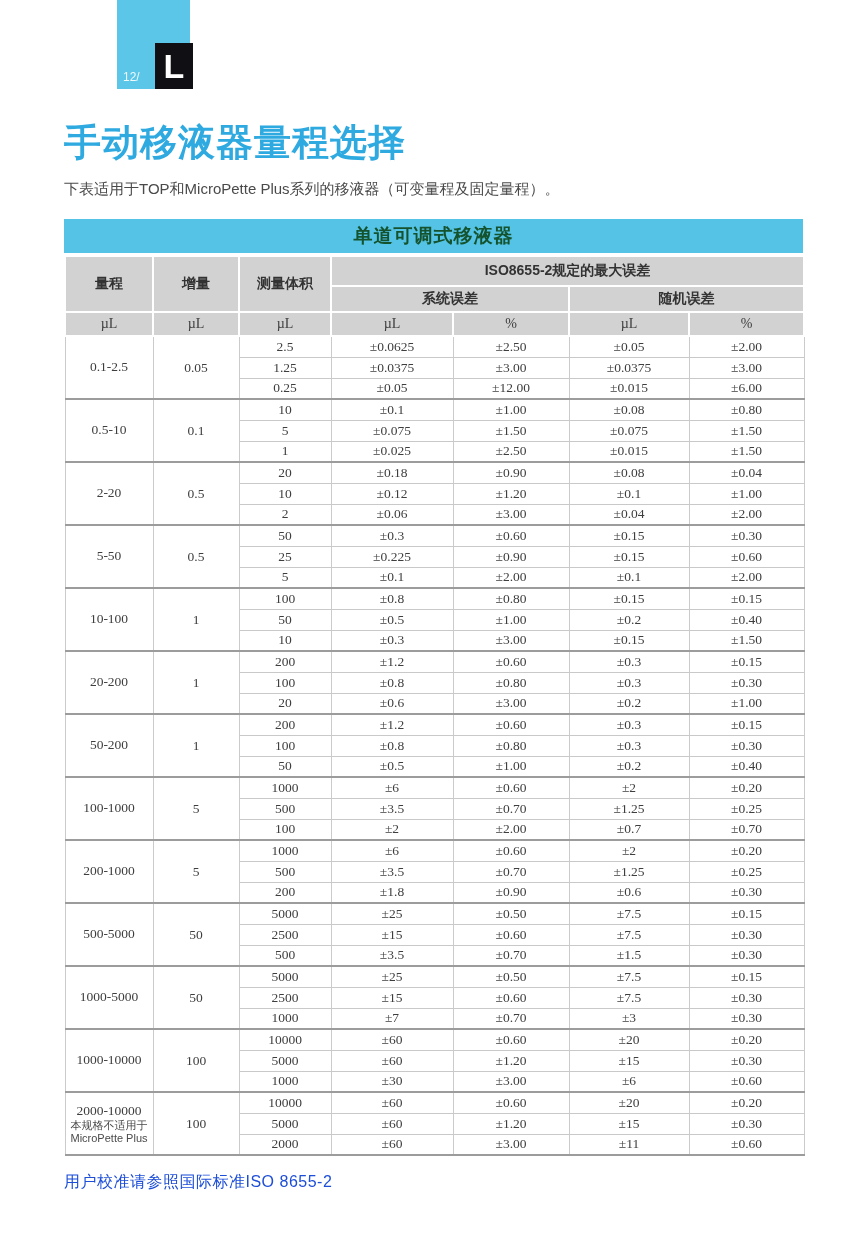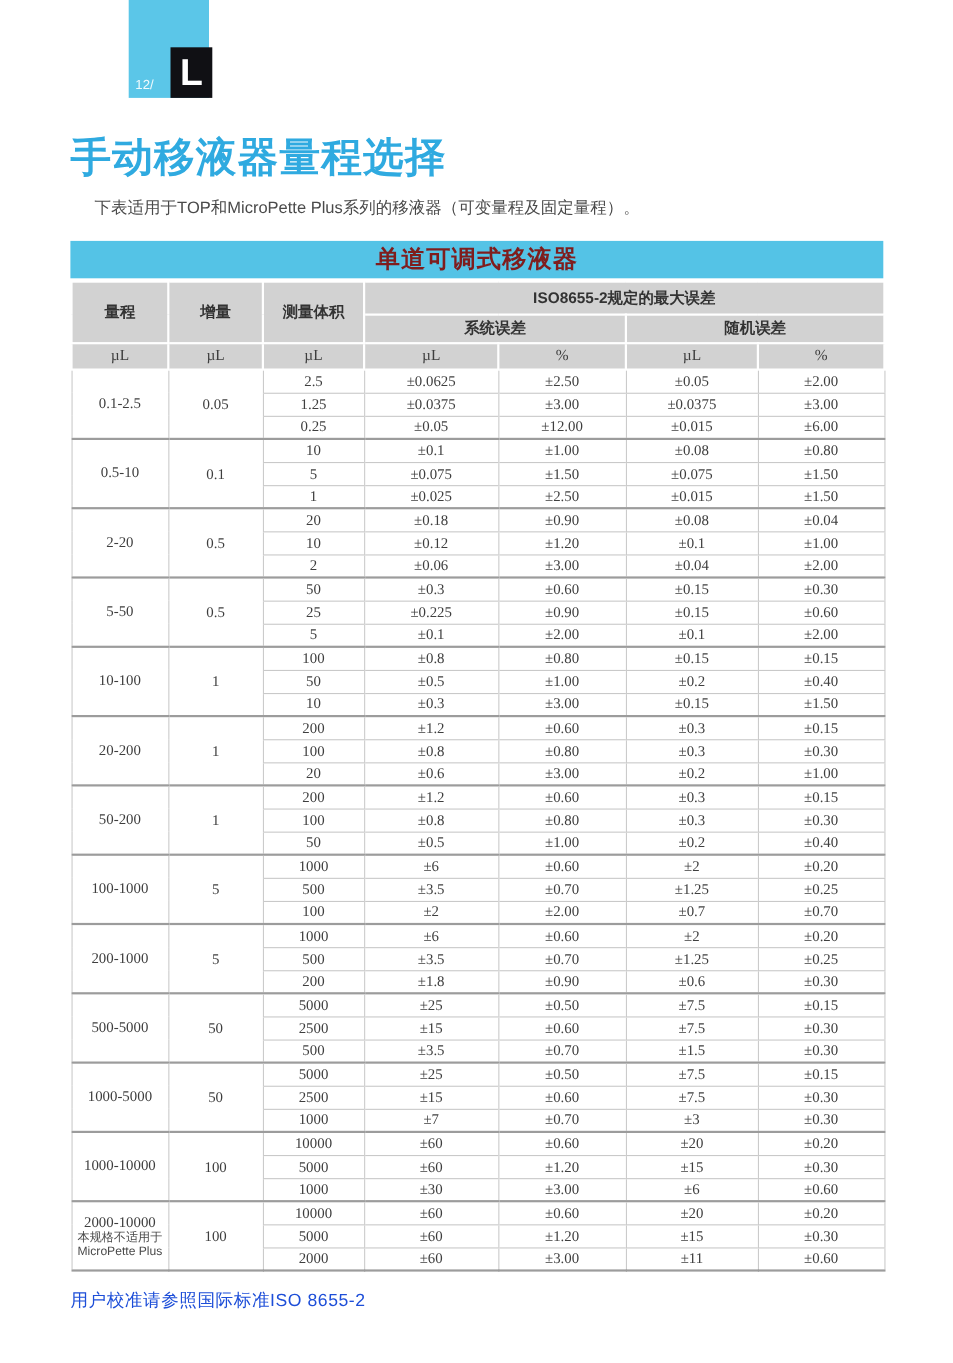--- a/index.html
+++ b/index.html
@@ -14,25 +14,25 @@
   .brand-l { position:absolute; left:38px; top:43px; width:38px; height:46px; background:#101014;
              display:flex; align-items:center; justify-content:center;
              color:#ffffff; font-weight:bold; font-size:34px; line-height:1; }
   .brand-text { position:absolute; left:80px; top:37px; }
   .brand-cn { font-size:25px; font-weight:bold; color:#111111; letter-spacing:2px; line-height:1.05; }
   .brand-en { font-size:17px; color:#1c1c1c; line-height:1.15; letter-spacing:.5px; }
 
   
   .content { position:absolute; left:64px; top:118px; width:739px; }
   .title { font-size:37px; font-weight:bold; color:#2FAAE0; letter-spacing:1px; }
-  .desc { margin-top:12px; font-size:15px; color:#4a4a4a;margin-left:22px; }
+  .desc { margin-top:12px; font-size:15px; color:#4a4a4a; }
 
   
-  .banner { margin-top:20px; height:34px; background:#54C3E6; color:#7f1d1d;
-            font-size:22px; font-weight:bold; letter-spacing:1px;
+  .banner { margin-top:20px; height:34px; background:#54C3E6; color:#14532d;
+            font-size:19px; font-weight:bold; letter-spacing:1px;
             display:flex; align-items:center; justify-content:center;text-align:right; }
   table.spec { margin-top:2px; width:739px; border-collapse:collapse; table-layout:fixed;
                border-bottom:2px solid #9C9C9C; }
   thead th { background:#D2D2D2; color:#333333; font-size:14px; font-weight:bold;
              border:2px solid #ffffff; text-align:center; }
   thead tr.hrow1 th { height:30px; }
   thead tr.hrow2 th { height:26px; }
   thead tr.units th { height:24px; font-family:"Liberation Serif", serif; font-weight:normal;
                       font-size:14px; color:#3e3e3e; }
   tbody td { height:21px; text-align:center; vertical-align:middle;

